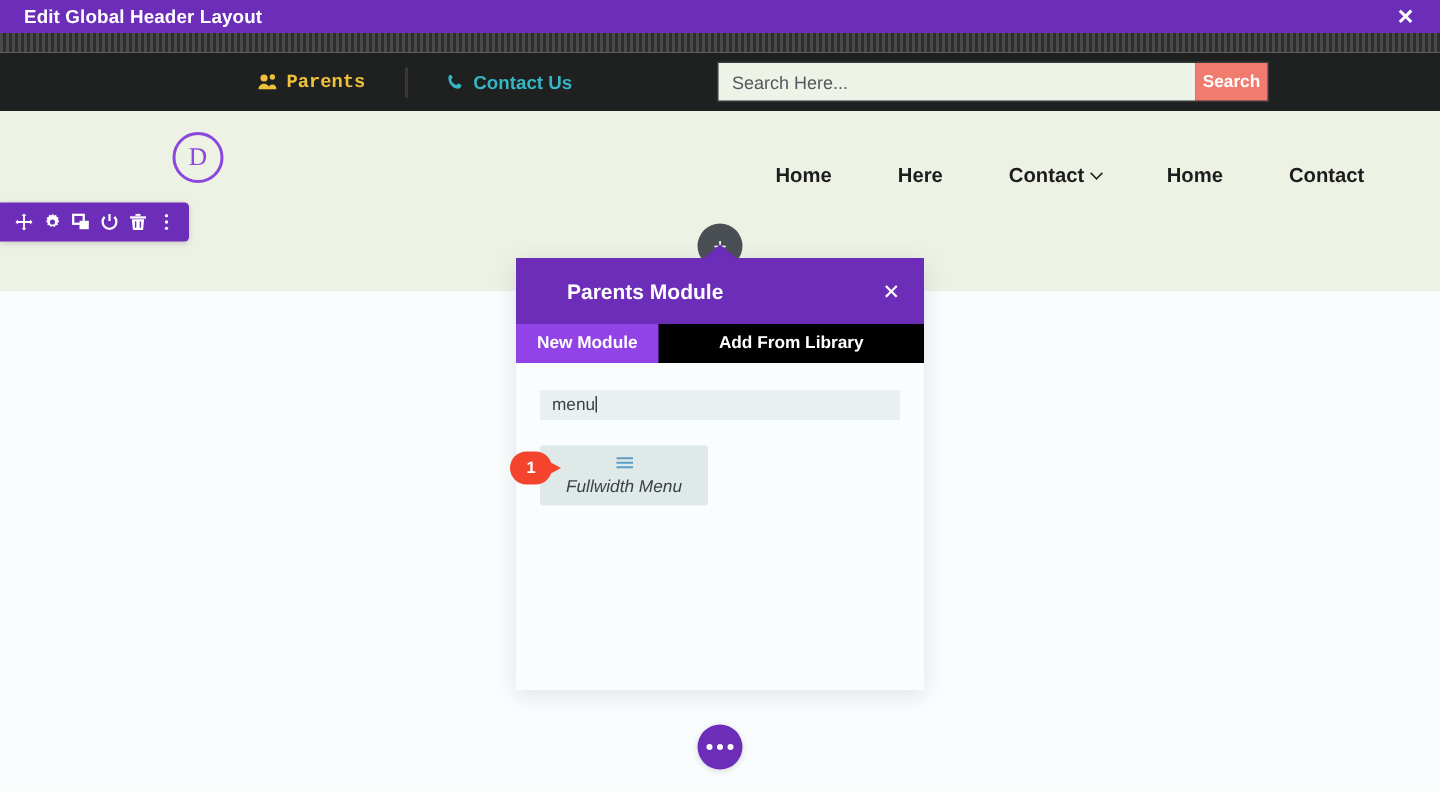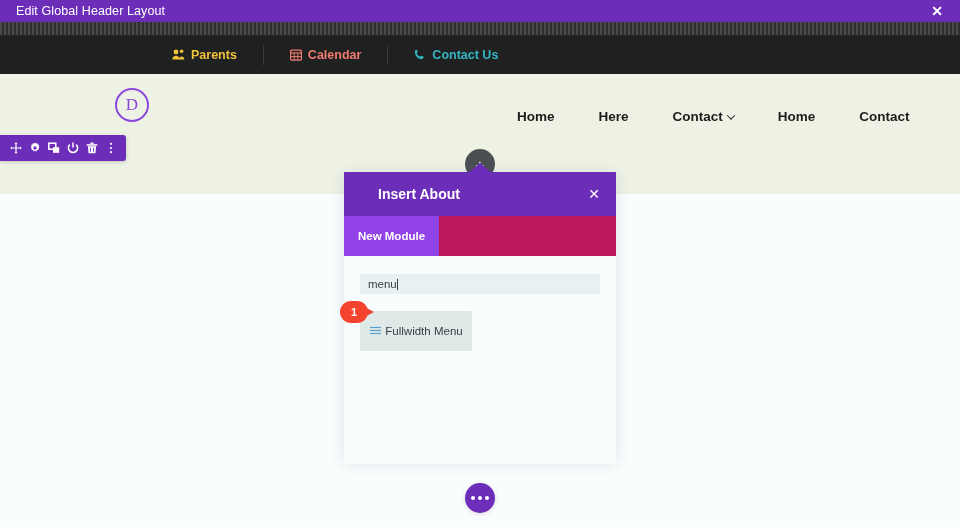--- a/index.html
+++ b/index.html
@@ -11,21 +11,21 @@
   }
   #root { position: relative; width: 960px; height: 527px; }
 
   
   .titlebar {
     position: absolute; left: 0; top: 0; width: 960px; height: 22px;
     background: #6c2eb9;
     display: flex; align-items: center;
   }
   .titlebar-text {
-    color: #ffffff; font-size: 12.5px; font-weight: normal;
+    color: #ffffff; font-size: 12.5px; font-weight: bold;
     letter-spacing: .1px; padding-left: 16px;
   }
   .titlebar-close {
     position: absolute; right: 0; top: 0; width: 46px; height: 22px;
     display: flex; align-items: center; justify-content: center;
     color: #ffffff; font-size: 14px; font-weight: bold; cursor: pointer;
   }
 
   
   .ribbed {
@@ -41,21 +41,21 @@
     display: flex; align-items: center;
   }
   .util-links { display: flex; align-items: center; margin-left: 146px; }
   .util-link {
     display: flex; align-items: center; gap: 6px;
     font-size: 12.5px; font-weight: bold; cursor: pointer;
     padding: 0 26px; height: 20px;
   }
   .util-sep { width: 1px; height: 20px; background: #3a3b3b; }
   .util-link .ic { display: inline-flex; align-items: center; }
-  .lbl-parents { color: #f0c23c; }
+  .lbl-parents { color: #f0c23c; font-family: Liberation Mono, monospace; }
   .lbl-calendar { color: #f07b6e; }
   .lbl-contact { color: #35b6c4; }
 
   .searchwrap {
     position: absolute; left: 478px; top: 41px;
     width: 368px; height: 27px; display: flex;
     border: 1px solid #3a3b3b;
   }
   .searchwrap input {
     flex: 1; border: 0; outline: 0; height: 100%;
@@ -134,21 +134,21 @@
     border-right: 12px solid transparent;
     border-bottom: 10px solid #6c2eb9;
   }
   .dlg-header {
     height: 44px; background: #6c2eb9;
     display: flex; align-items: center; justify-content: space-between;
     padding: 0 16px 0 34px;
   }
   .dlg-title { color: #ffffff; font-size: 14px; font-weight: bold; }
   .dlg-close { color: #ffffff; font-size: 14px; cursor: pointer; line-height: 1; }
-  .dlg-tabs { display: flex; height: 40px; background: #be185d; }
+  .dlg-tabs { display: flex; height: 26px; background: #000000; }
   .dlg-tab {
     display: flex; align-items: center; justify-content: center;
     font-size: 11.5px; font-weight: bold; color: #ffffff; cursor: pointer;
   }
   .dlg-tab.active { background: #9243e8; width: 95px; }
   .dlg-tab.inactive { flex: 1; }
   .dlg-body {
     height: 208px; background: #fafdfe; padding: 18px 16px 0 16px;
   }
   .caret {
@@ -156,23 +156,23 @@
     background: #3b4144; vertical-align: -2px;
   }
   .dlg-search-display {
     width: 100%; height: 20px; background: #e9f0f1;
     color: #3b4144; font-size: 11.5px; padding: 4px 8px 0 8px;
     border-radius: 1px; cursor: text;
   }
   .modgrid { margin-top: 17px; display: flex; }
   .modtile {
     width: 112px; height: 40px; background: #dfe9e8;
-    display: flex; flex-direction: row;
+    display: flex; flex-direction: column;
     align-items: center; justify-content: center; gap: 3px;
-    cursor: pointer; border-radius: 2px;
+    cursor: pointer; border-radius: 2px; font-style: italic;
   }
   .modtile-icon { color: #5b9ec7; font-size: 11px; line-height: 1; }
   .modtile-label { color: #3b4144; font-size: 11.5px; }
 
   
   .marker {
     position: absolute; left: 340px; top: 301px; z-index: 5;
     width: 40px; height: 22px;
   }
   .marker .bubble {
@@ -222,47 +222,39 @@
             <path d="M0.3 10.5c0-2.2 1.7-3.7 3.7-3.7s3.7 1.5 3.7 3.7z" fill="#f0c23c"></path>
             <circle cx="9.6" cy="2.3" r="1.8" fill="#f0c23c"></circle>
             <path d="M6.9 10.5c0-1.9 1.2-3.1 2.7-3.1s2.7 1.2 2.7 3.1z" fill="#f0c23c"></path>
           </svg>
         </span>
         <span class="lbl-parents">Parents</span>
       </div>
 
       <div class="util-sep"></div>
 
-      <div class="util-link">
-        <span class="ic">
-          <svg width="12" height="12" viewBox="0 0 12 12">
-            <rect x="0.6" y="1.2" width="10.8" height="10" rx="1" fill="none" stroke="#f07b6e" stroke-width="1.2"></rect>
-            <line x1="0.6" y1="4" x2="11.4" y2="4" stroke="#f07b6e" stroke-width="1.2"></line>
-            <line x1="4.2" y1="4" x2="4.2" y2="11.2" stroke="#f07b6e" stroke-width="1"></line>
-            <line x1="7.8" y1="4" x2="7.8" y2="11.2" stroke="#f07b6e" stroke-width="1"></line>
-            <line x1="0.6" y1="7.6" x2="11.4" y2="7.6" stroke="#f07b6e" stroke-width="1"></line>
-          </svg>
-        </span>
-        <span class="lbl-calendar">Calendar</span>
-      </div>
 
       <div class="util-sep"></div>
 
       <div class="util-link">
         <span class="ic">
           <svg width="12" height="12" viewBox="0 0 12 12">
             <path d="M2.4 0.8c.6 0 1.3 1.6 1.3 2.1 0 .5-.9.8-.9 1.3 0 1.2 2.2 3.4 3.4 3.4.5 0 .8-.9 1.3-.9.5 0 2.1.7 2.1 1.3 0 1.1-1.3 2.2-2.2 2.2C4.2 10.2.9 6.9.9 3 .9 2.1 1.4.8 2.4.8z" fill="#35b6c4"></path>
           </svg>
         </span>
         <span class="lbl-contact">Contact Us</span>
       </div>
 
     </div>
   </div>
 
+  <div class="searchwrap">
+    <input type="text" placeholder="Search Here..." style="">
+    <button class="search-btn">Search</button>
+  </div>
 
   <div class="headersection"></div>
 
   <div class="logo">
     <span>D</span>
   </div>
 
   <div class="mainnav">
     <div class="nav-item">
       <span>Home</span>
@@ -325,27 +317,30 @@
   </div>
 
   <div class="addcircle">
     <span>+</span>
   </div>
 
   <div class="dialog">
     <div class="dlg-arrow"></div>
 
     <div class="dlg-header">
-      <span class="dlg-title">Insert About</span>
+      <span class="dlg-title">Parents Module</span>
       <span class="dlg-close">✕</span>
     </div>
 
     <div class="dlg-tabs">
       <div class="dlg-tab active">
         <span>New Module</span>
+      </div>
+      <div class="dlg-tab inactive">
+        <span>Add From Library</span>
       </div>
     </div>
 
     <div class="dlg-body">
       <div class="dlg-search-display">
         <span>menu</span><span class="caret"></span>
       </div>
 
       <div class="modgrid">
         <div class="modtile">

